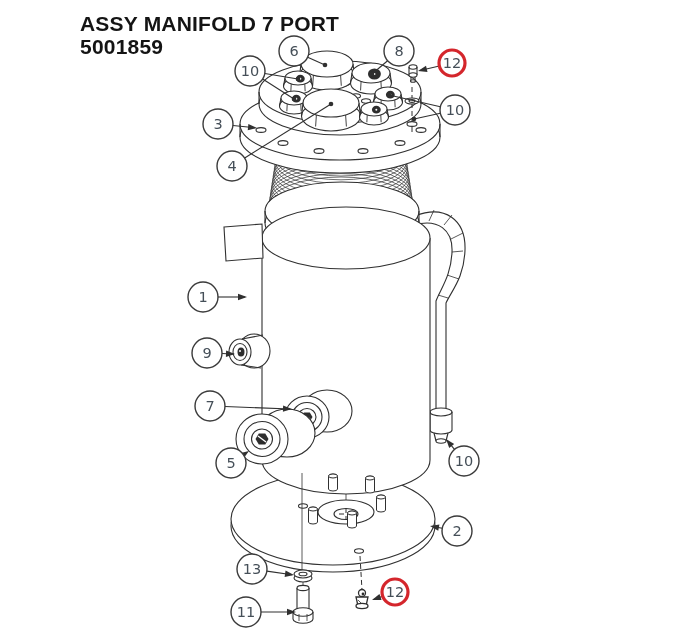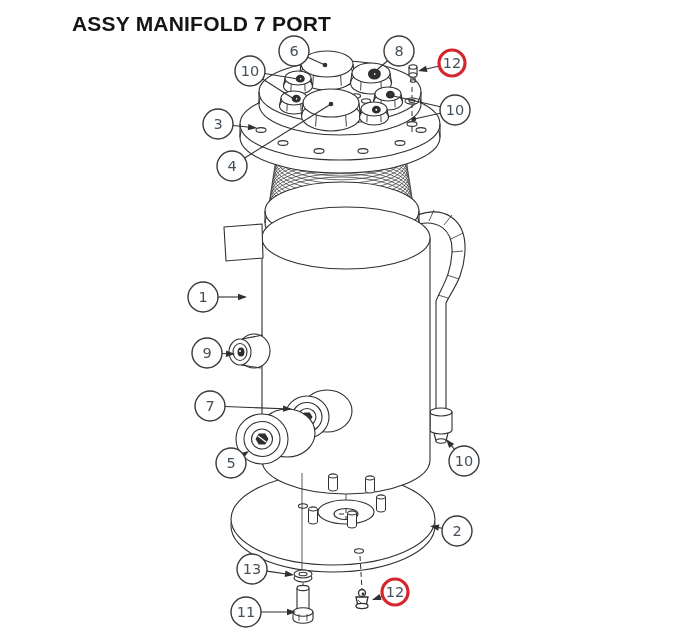--- a/index.html
+++ b/index.html
@@ -1,35 +1,36 @@
 <!DOCTYPE html>
 <html><head>
 <meta charset="utf-8">
 <style>
   html,body{margin:0;padding:0;background:#ffffff;}
   .stage{position:relative;width:680px;height:630px;background:#ffffff;overflow:hidden;
          font-family:"Liberation Sans",sans-serif;}
-  .title-block{position:absolute;left:72px;top:12px;color:#141414;font-weight:bold;
+  .title-block{position:absolute;left:80px;top:12px;color:#141414;font-weight:bold;
                font-size:21px;line-height:23px;letter-spacing:0.2px;white-space:nowrap;}
   svg{position:absolute;left:0;top:0;}
   .ln{stroke:#303030;stroke-width:1.1;fill:none;}
   .lnf{stroke:#303030;stroke-width:1.1;fill:#ffffff;}
   .thin{stroke:#303030;stroke-width:0.8;fill:none;}
   .dash{stroke:#303030;stroke-width:1;fill:none;stroke-dasharray:5 3;}
   .dark{fill:#2e2e2e;stroke:none;}
   text.balloon-num{fill:#454f58;font-family:"DejaVu Sans",sans-serif;font-size:14.5px;
                    text-anchor:middle;}
 </style>
 </head>
 <body>
 
 <div class="stage">
 
   <div class="title-block">
     <div>ASSY MANIFOLD 7 PORT</div>
+    <div>5001859</div>
   </div>
 
   <svg width="680" height="630" viewBox="0 0 680 630">
 
     <g id="corrugation">
         <ellipse cx="341" cy="151" rx="64" ry="25" fill="none" stroke="#303030" stroke-width="0.7"></ellipse>
         <ellipse cx="341" cy="154.6" rx="64.55" ry="25.2" fill="none" stroke="#303030" stroke-width="0.7"></ellipse>
         <ellipse cx="341" cy="158.2" rx="65.1" ry="25.4" fill="none" stroke="#303030" stroke-width="0.7"></ellipse>
         <ellipse cx="341" cy="161.8" rx="65.65" ry="25.6" fill="none" stroke="#303030" stroke-width="0.7"></ellipse>
         <ellipse cx="341" cy="165.4" rx="66.2" ry="25.8" fill="none" stroke="#303030" stroke-width="0.7"></ellipse>

